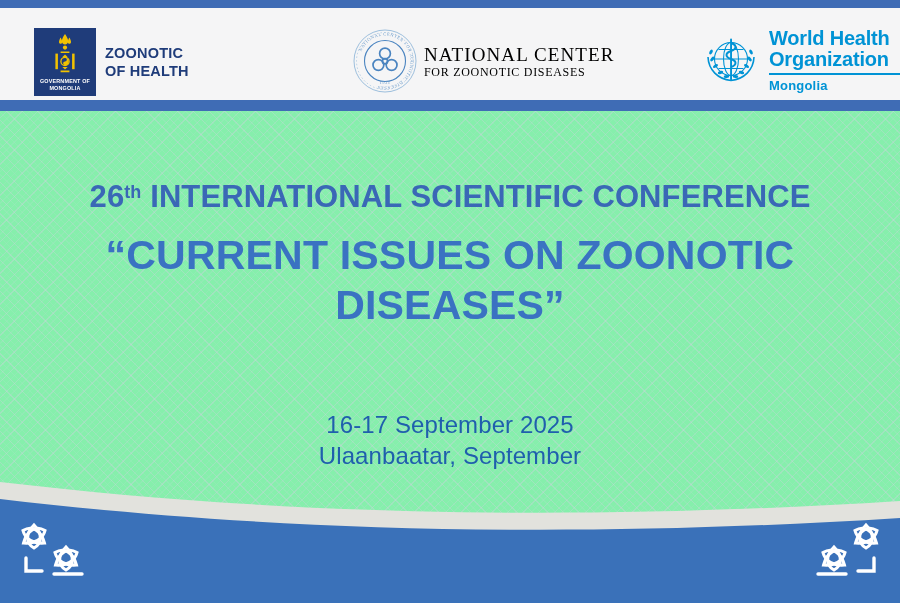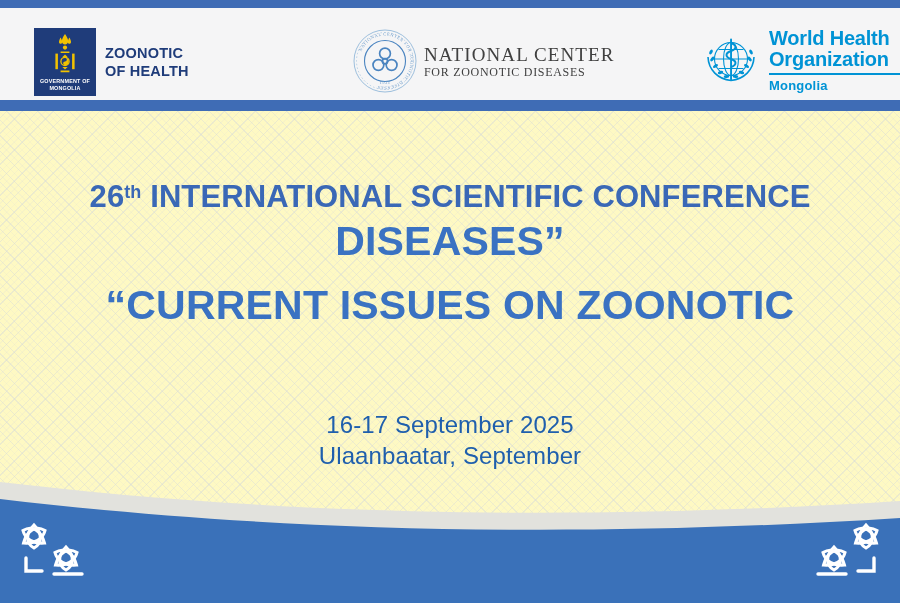--- a/index.html
+++ b/index.html
@@ -83,21 +83,21 @@
     left: 352px; top: 20px;
     display: flex;
     align-items: center;
   }
   .nczd-seal {
     width: 66px; height: 66px;
     position: relative;
   }
   .nczd-text {
     margin-left: 6px;
-    color: #404040;
+    color: #000000;
     font-family: "Liberation Serif", serif;
   }
   .nczd-line1 {
     font-size: 19px;
     letter-spacing: 1.1px;
     line-height: 21px;
   }
   .nczd-line2 {
     font-size: 12px;
     letter-spacing: .7px;
@@ -133,21 +133,21 @@
     font-size: 13px;
     font-weight: bold;
     letter-spacing: .2px;
   }
 
   
   .body-area {
     position: absolute;
     left: 0; top: 111px;
     width: 900px; height: 492px;
-    background: #fef9c3;
+    background: #86efac;
   }
   .pattern {
     position: absolute;
     left: 0; top: 0;
     width: 900px; height: 492px;
     opacity: .85;
     background-image:
       repeating-linear-gradient(45deg,  rgba(205,210,222,.30) 0 1px, rgba(0,0,0,0) 1px 11px),
       repeating-linear-gradient(-45deg, rgba(205,210,222,.30) 0 1px, rgba(0,0,0,0) 1px 11px),
       repeating-linear-gradient(45deg,  rgba(205,210,222,.17) 0 1px, rgba(0,0,0,0) 1px 5.5px),
@@ -323,22 +323,22 @@
     </div>
   </div>
 
   <div class="band-divider"></div>
 
   <div class="body-area">
     <div class="pattern"></div>
 
     <div class="headline-block">
       <div class="conf-line"><span>26</span><span class="sup">th</span><span>&nbsp;</span><span>INTERNATIONAL SCIENTIFIC CONFERENCE</span></div>
+      <div class="title-line">“CURRENT ISSUES ON ZOONOTIC</div>
       <div class="title-line second">DISEASES”</div>
-      <div class="title-line">“CURRENT ISSUES ON ZOONOTIC</div>
     </div>
 
     <div class="meta-block">
       <div class="meta-line">16-17 September 2025</div>
       <div class="meta-line">Ulaanbaatar, September</div>
     </div>
   </div>
 
   <svg class="wave" viewBox="0 0 900 130" preserveAspectRatio="none">
     <path d="M0,9 C230,36 520,52 900,28 L900,46 C520,70 230,54 0,27 Z" fill="#e2e2dd"></path>

